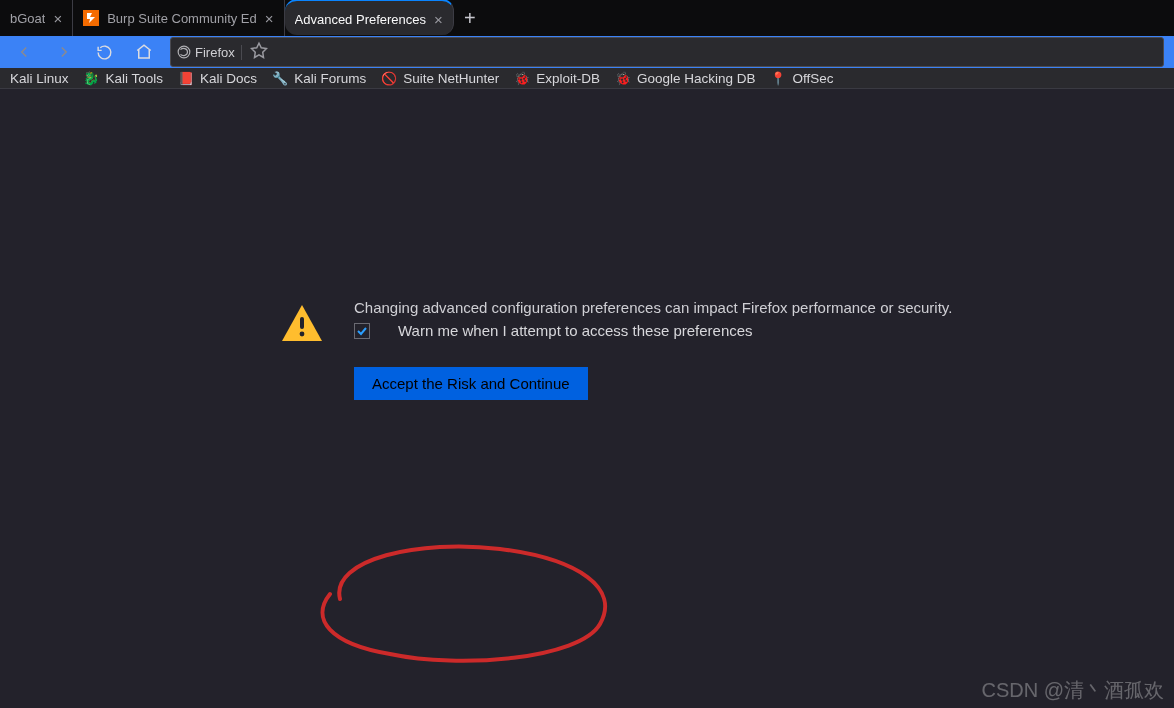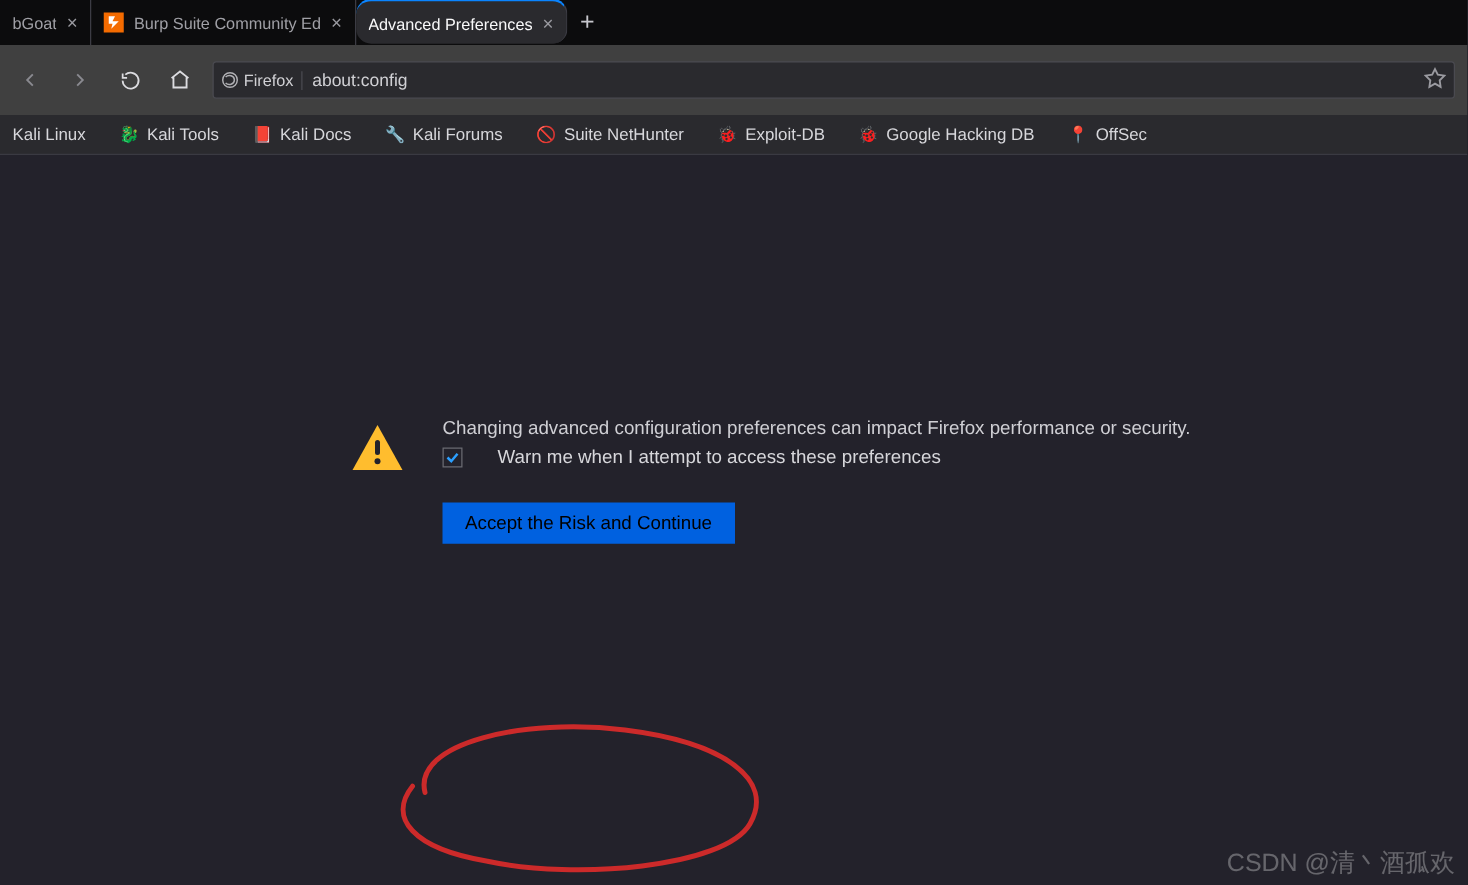--- a/index.html
+++ b/index.html
@@ -33,24 +33,24 @@
     white-space: nowrap;
     gap: 8px;
   }
   .tab.active { background: #2a2a2e; color: #f9f9fa; border-top: 2px solid #0a84ff; padding-top: 0; height: 36px; margin-top:-2px; padding-top:2px;border-radius:12px;}
   .tab .close { color:#9a9aa0; font-size:15px; }
   .tab .fav { width:16px; height:16px; display:flex; align-items:center; justify-content:center; font-size:12px; }
   .tab .fav.orange { background:#f46b00; color:#fff; }
   .newtab { width:32px; display:flex; align-items:center; justify-content:center; color:#c7c7cd; font-size:20px; cursor:pointer;}
 
   .toolbar {
-    background: #404040;
-    display: flex;
-    align-items: center;
-    height: 56px;
+    background: #3b82f6;
+    display: flex;
+    align-items: center;
+    height: 32px;
     padding: 0 10px;
     gap: 12px;
   }
   .nav-icon {
     width:28px; height:28px; display:flex; align-items:center; justify-content:center;
     color:#8a8a90;
   }
   .nav-icon.enabled { color:#dcdce0; cursor:pointer; }
   .urlbar {
     flex: 1;
@@ -68,23 +68,23 @@
     color:#d0d0d4; font-size:13px; padding-right:6px;
     border-right:1px solid #4a4a50;
   }
   .url { color:#d0d0d4; font-size:14px; flex:1; }
   .star { color:#9a9aa0; }
 
   .bookmarks {
     background: #2a2a2e;
     display: flex;
     align-items: center;
-    height: 32px;
+    height: 21px;
     padding: 0 10px;
-    gap: 27px;
+    gap: 15px;
     border-bottom: 1px solid #3a3a42;
   }
   .bm {
     display: flex;
     align-items: center;
     gap: 6px;
     color: #d7d7db;
     font-size: 13.5px;
     cursor:pointer;
   }
@@ -165,21 +165,20 @@
       </svg>
   </div>
   <div class="urlbar">
     <div class="ident">
       <svg width="14" height="14" viewBox="0 0 24 24">
           <circle cx="12" cy="12" r="10" fill="none" stroke="#b0b0b4" stroke-width="2"></circle>
           <path d="M6 8 C 10 4 18 6 18 12 C18 18 10 20 6 16" fill="none" stroke="#b0b0b4" stroke-width="2"></path>
         </svg>
       <span>Firefox</span>
     </div>
-    <span class="url">about:config</span>
     <span class="star">
       <svg width="18" height="18" viewBox="0 0 24 24" fill="none" stroke="currentColor" stroke-width="2">
           <path d="M12 3 L15 9 L22 10 L17 15 L18 22 L12 18.5 L6 22 L7 15 L2 10 L9 9 Z"></path>
         </svg>
     </span>
   </div>
 </div>
 
 <div class="bookmarks">
   <div class="bm">

